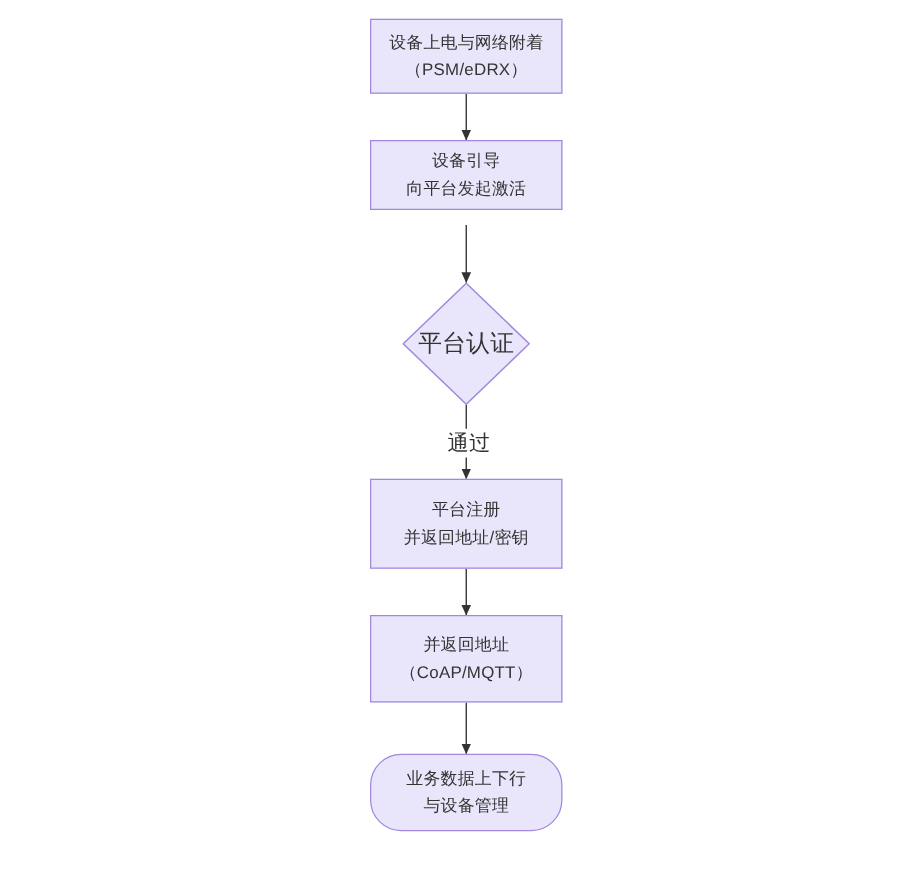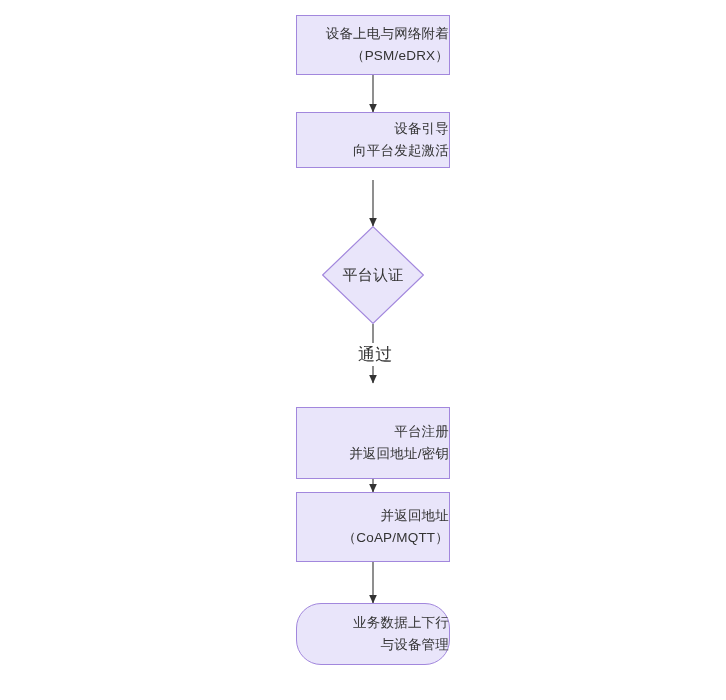--- a/index.html
+++ b/index.html
@@ -32,21 +32,21 @@
     z-index: 1;
   }
 
   
   .node {
     position: absolute;
     z-index: 2;
     box-sizing: border-box;
     display: flex;
     flex-direction: column;
-    align-items: flex-end;
+    align-items: center;
     justify-content: center;
     background: #e9e5fa;
     border: 1px solid #a287dd;
     text-align: center;
     line-height: 1.62;
     font-size: 13.5px;
     color: #333333;
     letter-spacing: 0.2px;
   }
   .node .line {
@@ -66,21 +66,21 @@
   .decision .diamond-shape {
     position: absolute;
     left: 0;
     top: 0;
     width: 100%;
     height: 100%;
   }
   .decision .diamond-label {
     position: relative;
     z-index: 2;
-    font-size: 15px;
+    font-size: 19px;
     color: #333333;
     white-space: nowrap;
     letter-spacing: 0.2px;
   }
 
   
   .edge-label {
     position: absolute;
     z-index: 3;
     background: #ffffff;
@@ -127,21 +127,21 @@
 
   <div class="decision" style="left:322px; top:226px; width:102px; height:98px;">
     <svg class="diamond-shape" viewBox="0 0 102 98" preserveAspectRatio="none" xmlns="http://www.w3.org/2000/svg">
       <polygon points="51,0.6 101.4,49 51,97.4 0.6,49" fill="#e9e5fa" stroke="#a287dd" stroke-width="1.2"></polygon>
     </svg>
     <span class="diamond-label">平台认证</span>
   </div>
 
   <div class="edge-label" style="left:355px; top:343px;">通过</div>
 
-  <div class="node" style="left:296px; top:383px; width:154px; height:72px;margin-top:24px;">
+  <div class="node" style="left:296px; top:383px; width:154px; height:72px;">
     <span class="line">平台注册</span>
     <span class="line">并返回地址/密钥</span>
   </div>
 
   <div class="node" style="left:296px; top:492px; width:154px; height:70px;">
     <span class="line">并返回地址</span>
     <span class="line">（CoAP/MQTT）</span>
   </div>
 
   <div class="node" style="left:296px; top:603px; width:154px; height:62px;border-radius:25px;">

